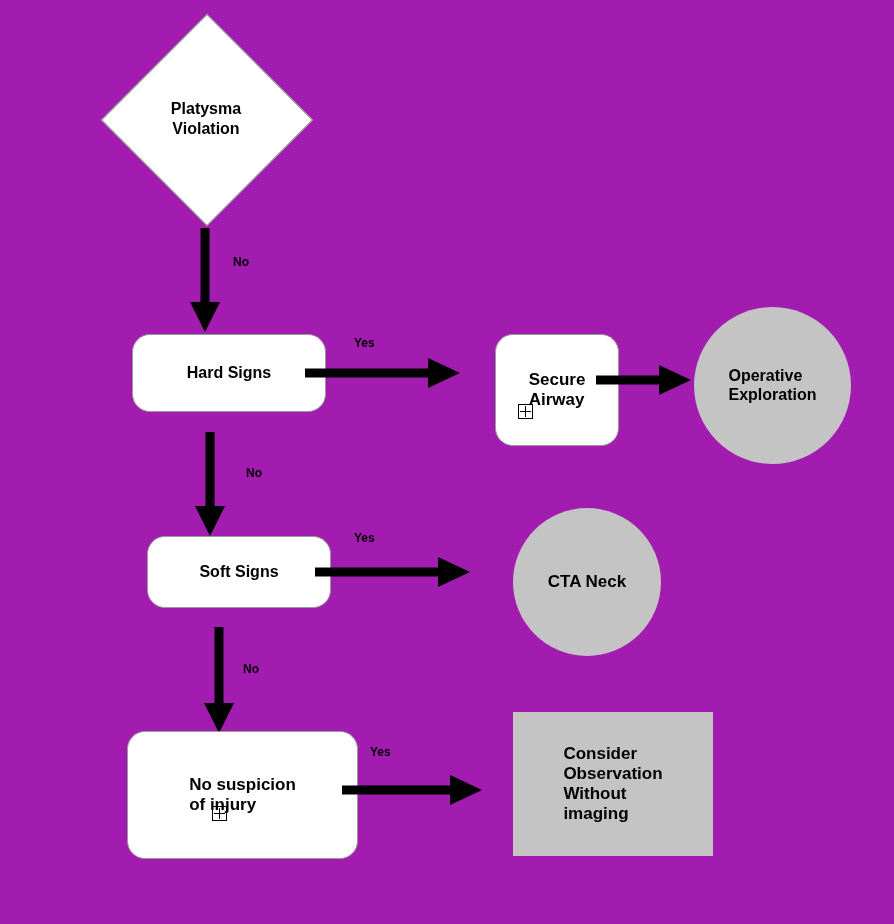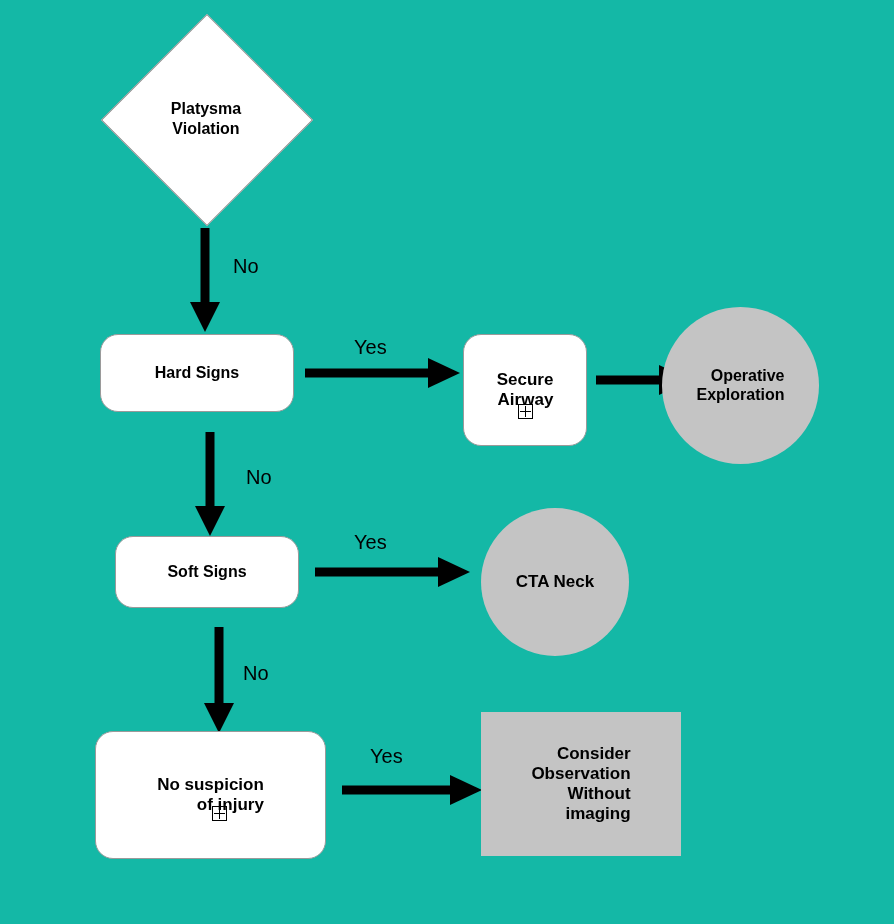--- a/index.html
+++ b/index.html
@@ -7,34 +7,35 @@
     padding: 0;
     background: #ffffff;
   }
   body {
     font-family: "Liberation Sans", sans-serif;
   }
   #canvas {
     position: relative;
     width: 894px;
     height: 924px;
-    background: #14b8a6;
+    background: #a21caf;
     overflow: hidden;
   }
   .node {
     position: absolute;
     box-sizing: border-box;
     display: flex;
     align-items: center;
     justify-content: center;
-    text-align: right;
+    text-align: left;
     font-weight: bold;
     color: #000000;
     line-height: 1.18;
     white-space: pre-line;
+    margin-left: 32px;
   }
   
   .diamond-wrap {
     position: absolute;
     display: flex;
     align-items: center;
     justify-content: center;
   }
   .diamond-shape {
     position: absolute;
@@ -72,22 +73,22 @@
   .grect {
     background: #c4c4c4;
   }
   
   .arrow {
     position: absolute;
   }
   .arrow svg { display: block; }
   .edge-label {
     position: absolute;
-    font-size: 20px;
-    font-weight: normal;
+    font-size: 12px;
+    font-weight: bold;
     color: #000000;
     white-space: nowrap;
   }
   .plus-mark {
     position: absolute;
     width: 15px;
     height: 15px;
     border: 1px solid #000000;
     box-sizing: border-box;
   }

